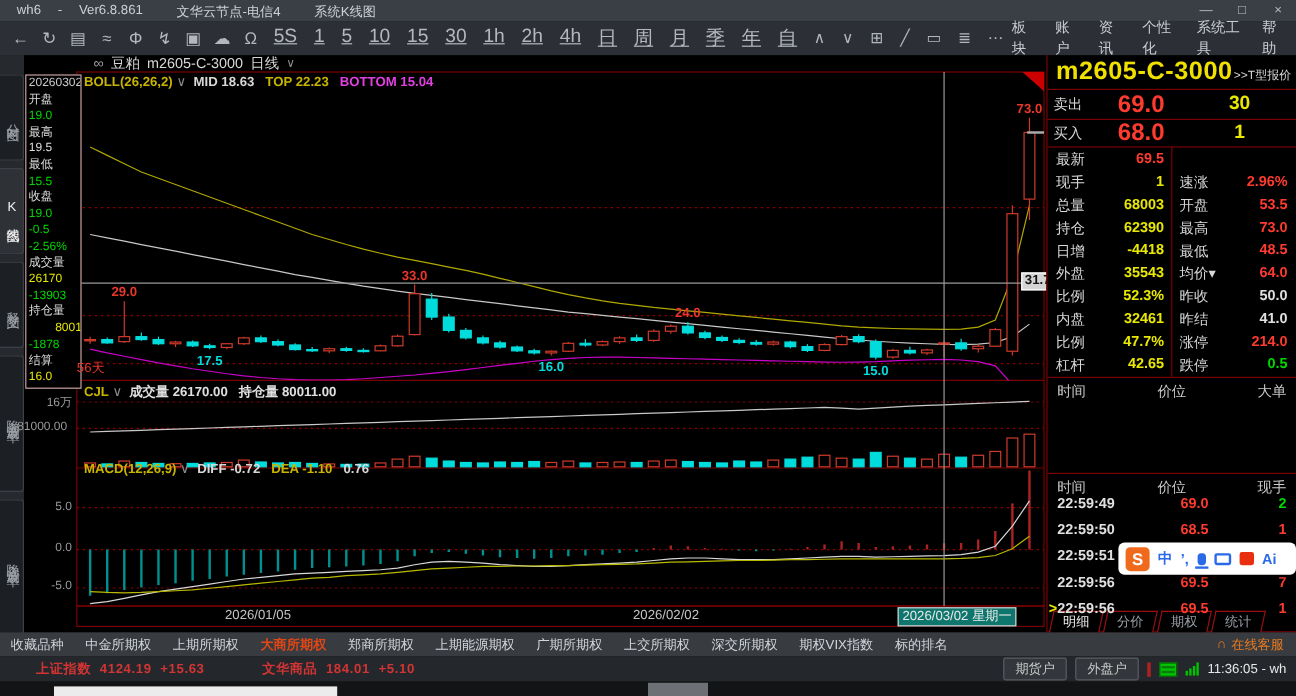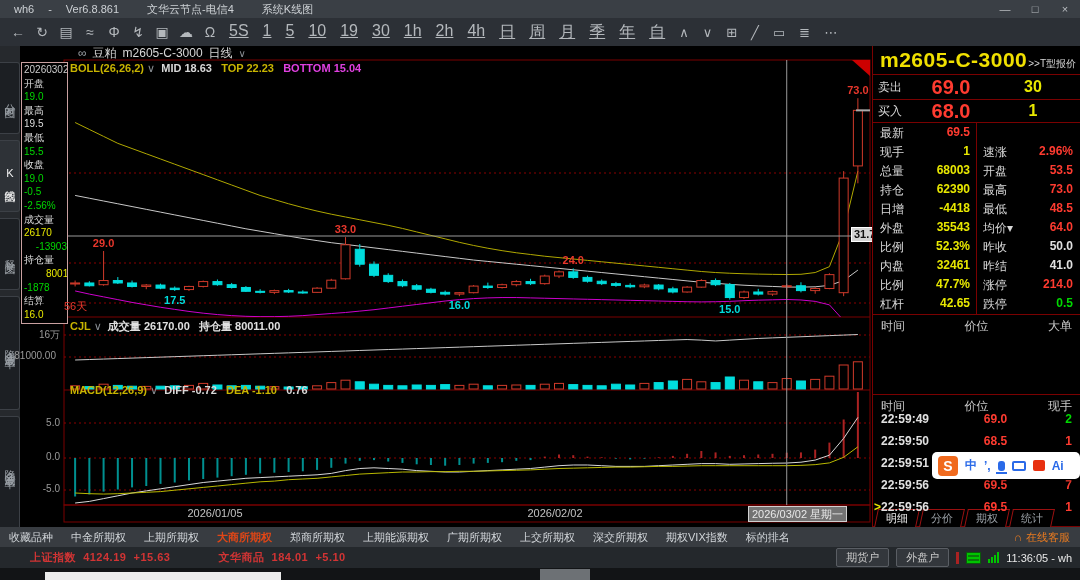--- a/index.html
+++ b/index.html
@@ -36,21 +36,21 @@
   
   #infopanel{left:21px;top:62px;width:43px;height:260px;background:#000;border:1px solid #c9a0a0;
              font-size:10px;line-height:13.6px;padding-left:2px;overflow:hidden;}
   
   .pane-head{position:absolute;font-size:11px;font-weight:bold;white-space:nowrap;}
   .pane-head .dd{color:#8a8f94;font-weight:normal;}
   
   .scale{position:absolute;color:#9a9a9a;font-size:10px;text-align:right;width:44px;}
   
   .axlab{position:absolute;color:#c2c2c2;font-size:11px;text-align:center;width:100px;}
-  #datebox{left:748px;top:506px;background:#737373;border:1px solid #d0d0d0;color:#e8e8e8;
+  #datebox{left:748px;top:506px;background:#0f766e;border:1px solid #d0d0d0;color:#e8e8e8;
            font-size:11px;padding:0 3px;height:14px;line-height:14px;}
   #pricebox{left:851px;top:227px;background:#d4d4d4;border:1px solid #fff;color:#111;
             font-size:11px;font-weight:bold;padding:0 2px;height:13px;line-height:13px;}
   #dayscount{left:64px;top:299px;color:#e8372c;font-size:11px;font-weight:normal;}
   
   .rp-sep{position:absolute;left:873px;width:207px;border-top:1px solid #7a0101;}
   #rp-title{left:880px;top:48px;width:196px;display:flex;align-items:baseline;}
   #rp-symbol{color:#f0e000;font-size:21px;font-weight:bold;letter-spacing:0.5px;}
   #rp-tquote{margin-left:auto;color:#d8d8d8;font-size:10px;}
   .bidask{position:absolute;left:878px;width:198px;display:flex;align-items:center;}
@@ -142,40 +142,48 @@
       <span class="icon">↯</span>
       <span class="icon">▣</span>
       <span class="icon">☁</span>
       <span class="icon">Ω</span>
     </span>
   <span id="tb-periods" style="display:flex">
       <span class="per">5S</span>
       <span class="per">1</span>
       <span class="per">5</span>
       <span class="per">10</span>
-      <span class="per">19</span>
+      <span class="per">15</span>
       <span class="per">30</span>
       <span class="per">1h</span>
       <span class="per">2h</span>
       <span class="per">4h</span>
       <span class="per">日</span>
       <span class="per">周</span>
       <span class="per">月</span>
       <span class="per">季</span>
       <span class="per">年</span>
       <span class="per">自</span>
     </span>
   <span id="tb-tools" style="display:flex">
       <span class="tool">∧</span>
       <span class="tool">∨</span>
       <span class="tool">⊞</span>
       <span class="tool">╱</span>
       <span class="tool">▭</span>
       <span class="tool">≣</span>
       <span class="tool">⋯</span>
+    </span>
+  <span class="menus" id="tb-menus">
+      <span>板块</span>
+      <span>账户</span>
+      <span>资讯</span>
+      <span>个性化</span>
+      <span>系统工具</span>
+      <span>帮助</span>
     </span>
 </div>
 
 <div id="content-bg" class="abs"></div>
 <div id="chart-black" class="abs"></div>
 
 <div id="chart-header" class="abs">
   <span class="lnk">∞</span>
   <span>豆粕</span>
   <span>m2605-C-3000</span>
@@ -459,21 +467,21 @@
     <div style="color: rgb(221, 221, 221);">最高</div>
     <div style="color: rgb(221, 221, 221);">19.5</div>
     <div style="color: rgb(221, 221, 221);">最低</div>
     <div style="color: rgb(0, 216, 0);">15.5</div>
     <div style="color: rgb(221, 221, 221);">收盘</div>
     <div style="color: rgb(0, 216, 0);">19.0</div>
     <div style="color: rgb(0, 216, 0);">-0.5</div>
     <div style="color: rgb(0, 216, 0);">-2.56%</div>
     <div style="color: rgb(221, 221, 221);">成交量</div>
     <div style="color: rgb(232, 232, 0);">26170</div>
-    <div style="color: rgb(0, 216, 0); text-align: right;">-13903</div>
+    <div style="color: rgb(0, 216, 0);">-13903</div>
     <div style="color: rgb(221, 221, 221);">持仓量</div>
     <div style="color: rgb(232, 232, 0); margin-left: 22px;">80011</div>
     <div style="color: rgb(0, 216, 0);">-1878</div>
     <div style="color: rgb(221, 221, 221);">结算</div>
     <div style="color: rgb(232, 232, 0);">16.0</div>
   </div>
 
 <div class="pane-head abs" style="left:70px;top:62px">
   <span style="color:#c8b400">BOLL(26,26,2)</span>
   <span class="dd">∨</span>&nbsp;

